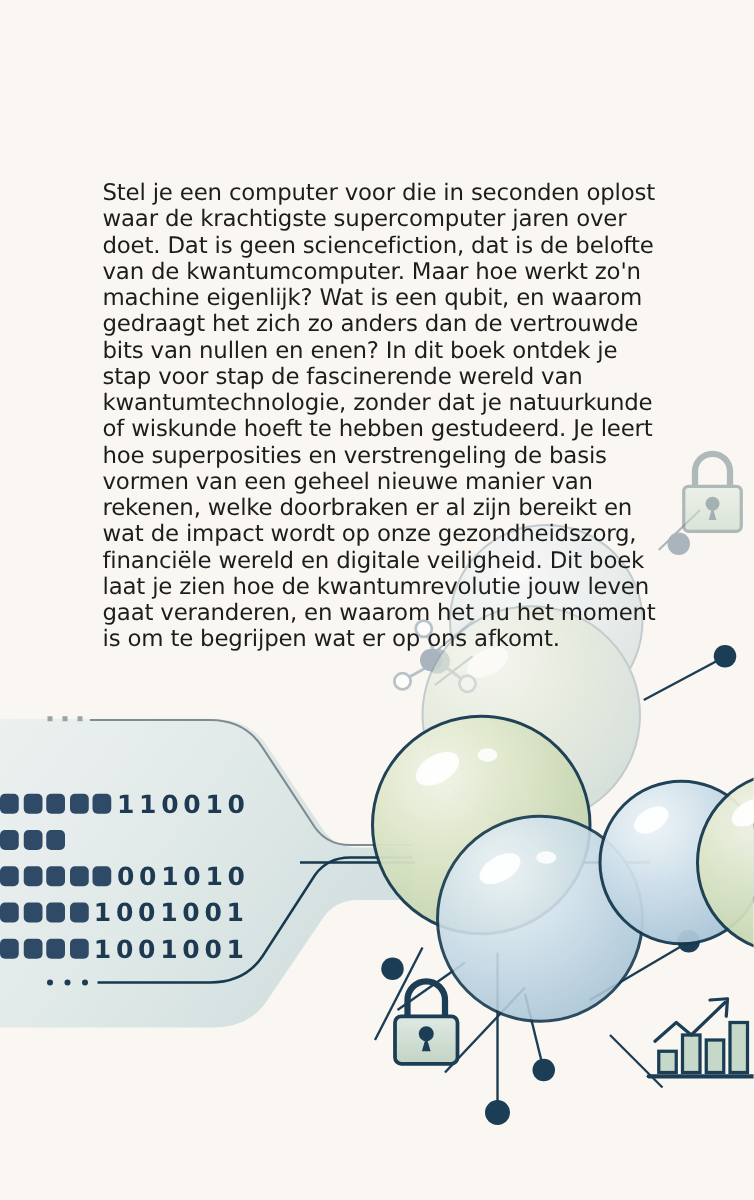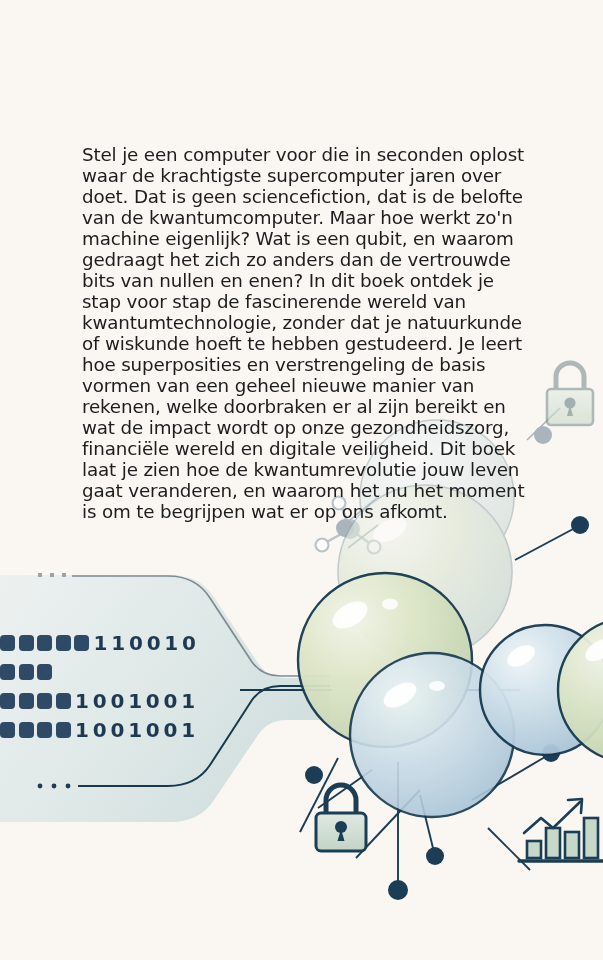--- a/index.html
+++ b/index.html
@@ -249,20 +249,28 @@
       <div class="bin-row">
         <span class="bin-sq"></span>
         <span class="bin-sq"></span>
         <span class="bin-sq"></span>
       </div>
       <div class="bin-row">
         <span class="bin-sq"></span>
         <span class="bin-sq"></span>
         <span class="bin-sq"></span>
         <span class="bin-sq"></span>
+        <span class="bin-sq"></span>
+        <span class="bin-digits">001010</span>
+      </div>
+      <div class="bin-row">
+        <span class="bin-sq"></span>
+        <span class="bin-sq"></span>
+        <span class="bin-sq"></span>
+        <span class="bin-sq"></span>
         <span class="bin-digits">1001001</span>
       </div>
       <div class="bin-row">
         <span class="bin-sq"></span>
         <span class="bin-sq"></span>
         <span class="bin-sq"></span>
         <span class="bin-sq"></span>
         <span class="bin-digits">1001001</span>
       </div>
     </div>

